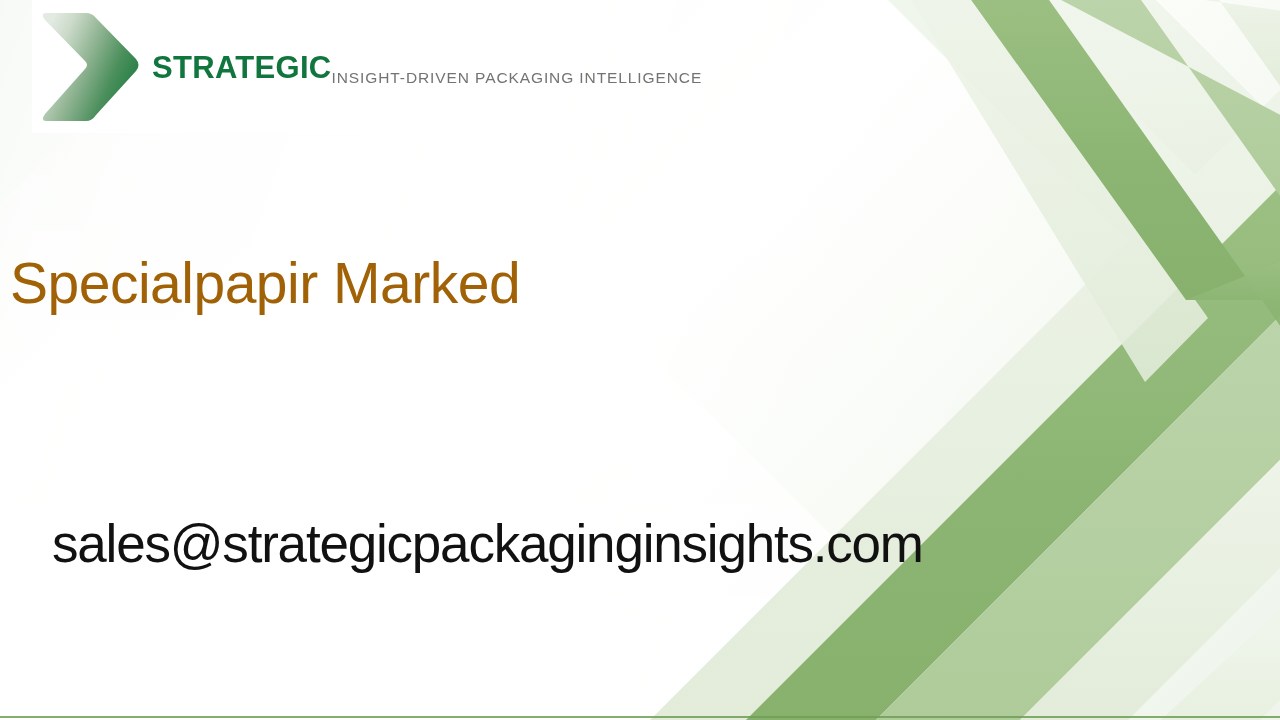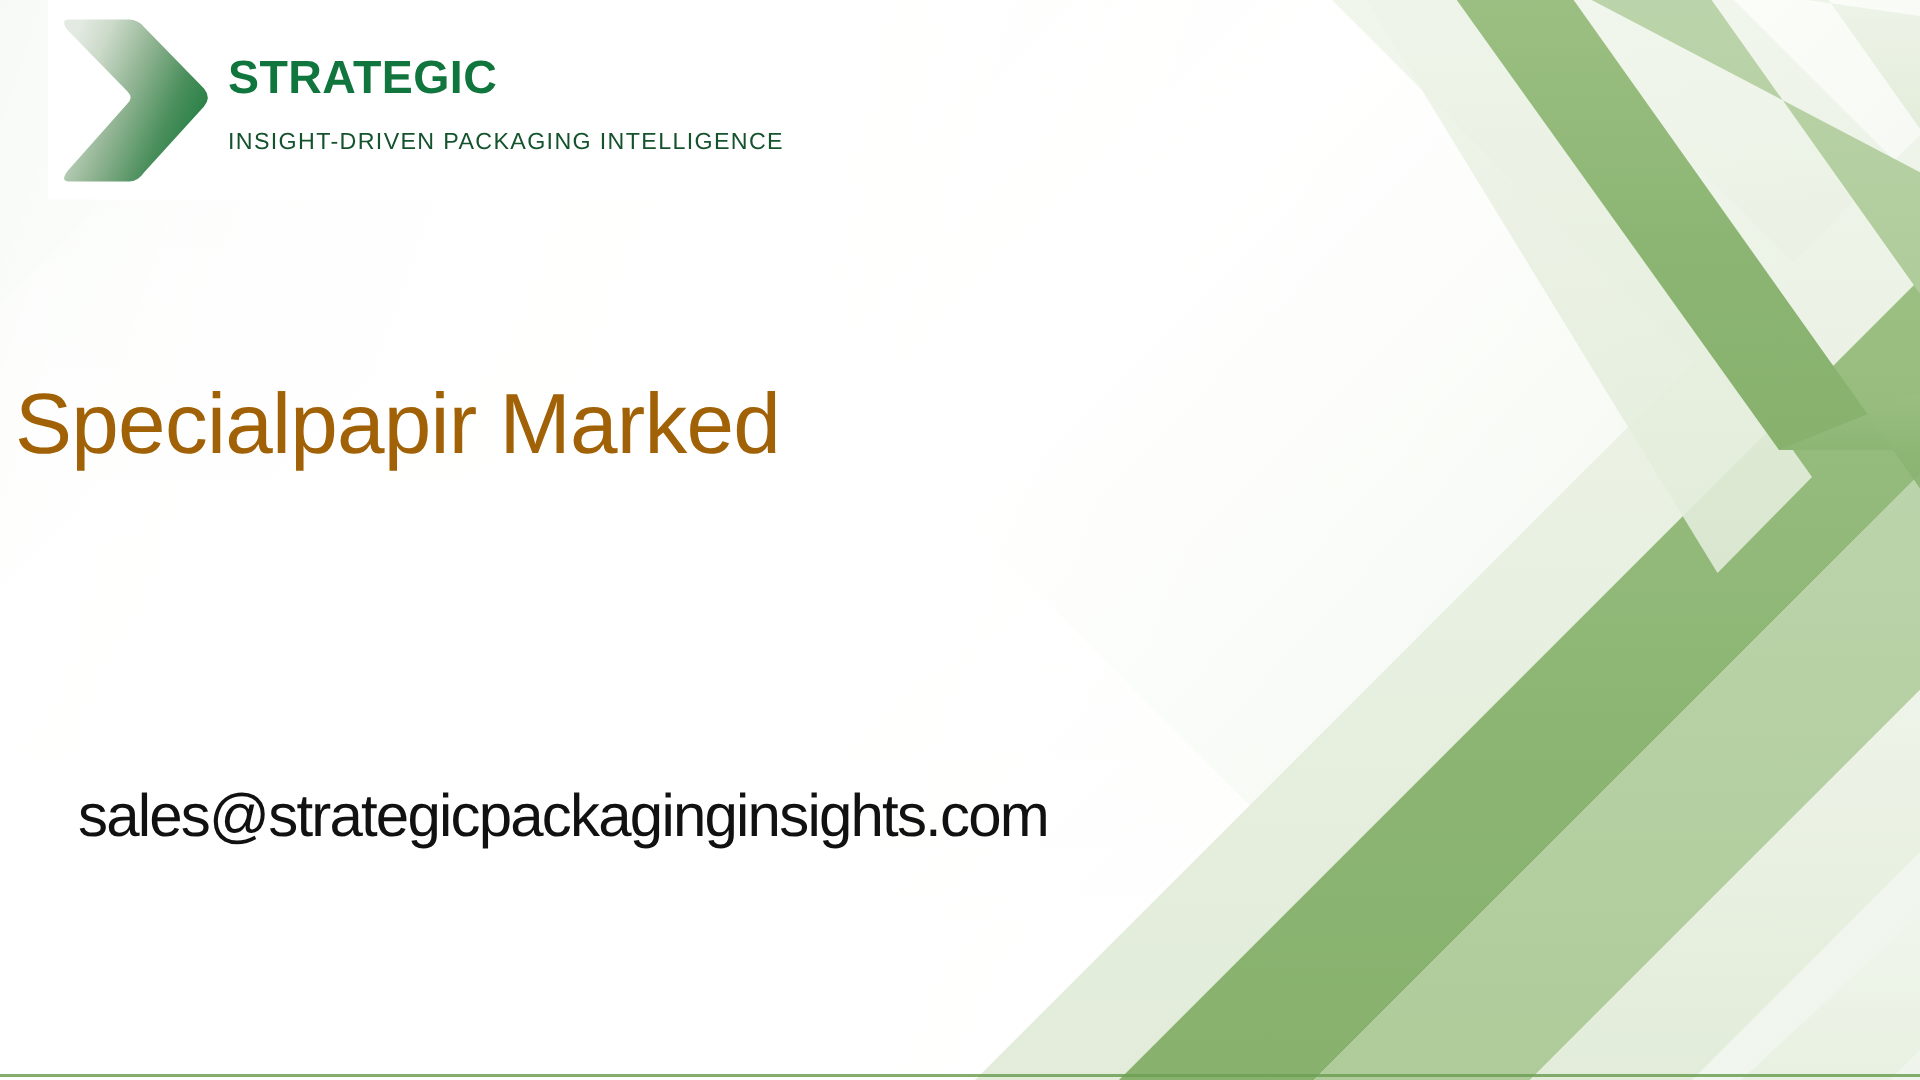--- a/index.html
+++ b/index.html
@@ -105,36 +105,36 @@
     height: 120px;
     flex: 0 0 104px;
     margin-left: 8px;
     position: relative;
   }
   .logo-mark svg { display:block; width:100%; height:100%; }
 
   .logo-text {
     margin-left: 8px;
     display: flex;
-    flex-direction: column;
+    flex-direction: row;
     justify-content: flex-end;
     padding-top: 4px;
   }
   .wordmark {
     color: #10763d;
     font-family: "Liberation Sans", sans-serif;
     font-weight: bold;
     font-size: 31px;
     line-height: 33px;
     letter-spacing: 0.3px;
     white-space: nowrap;
   }
   .tagline {
     margin-top: 18px;
-    color: #14532d;
+    color: #737373;
     font-family: "Liberation Sans", sans-serif;
     font-weight: normal;
     font-size: 15.5px;
     line-height: 17px;
     letter-spacing: 0.9px;
     white-space: nowrap;
   }
 
   
   .headline {
@@ -153,21 +153,21 @@
   }
 
   
   .email {
     position: absolute;
     left: 52px;
     top: 511px;
     color: #111111;
     font-family: "Liberation Sans Narrow", "Liberation Sans", sans-serif;
     font-weight: normal;
-    font-size: 40px;
+    font-size: 53px;
     line-height: 66px;
     letter-spacing: -1.2px;
     white-space: nowrap;
   }
 </style>
 </head>
 <body>
 
 <div class="slide">
 

